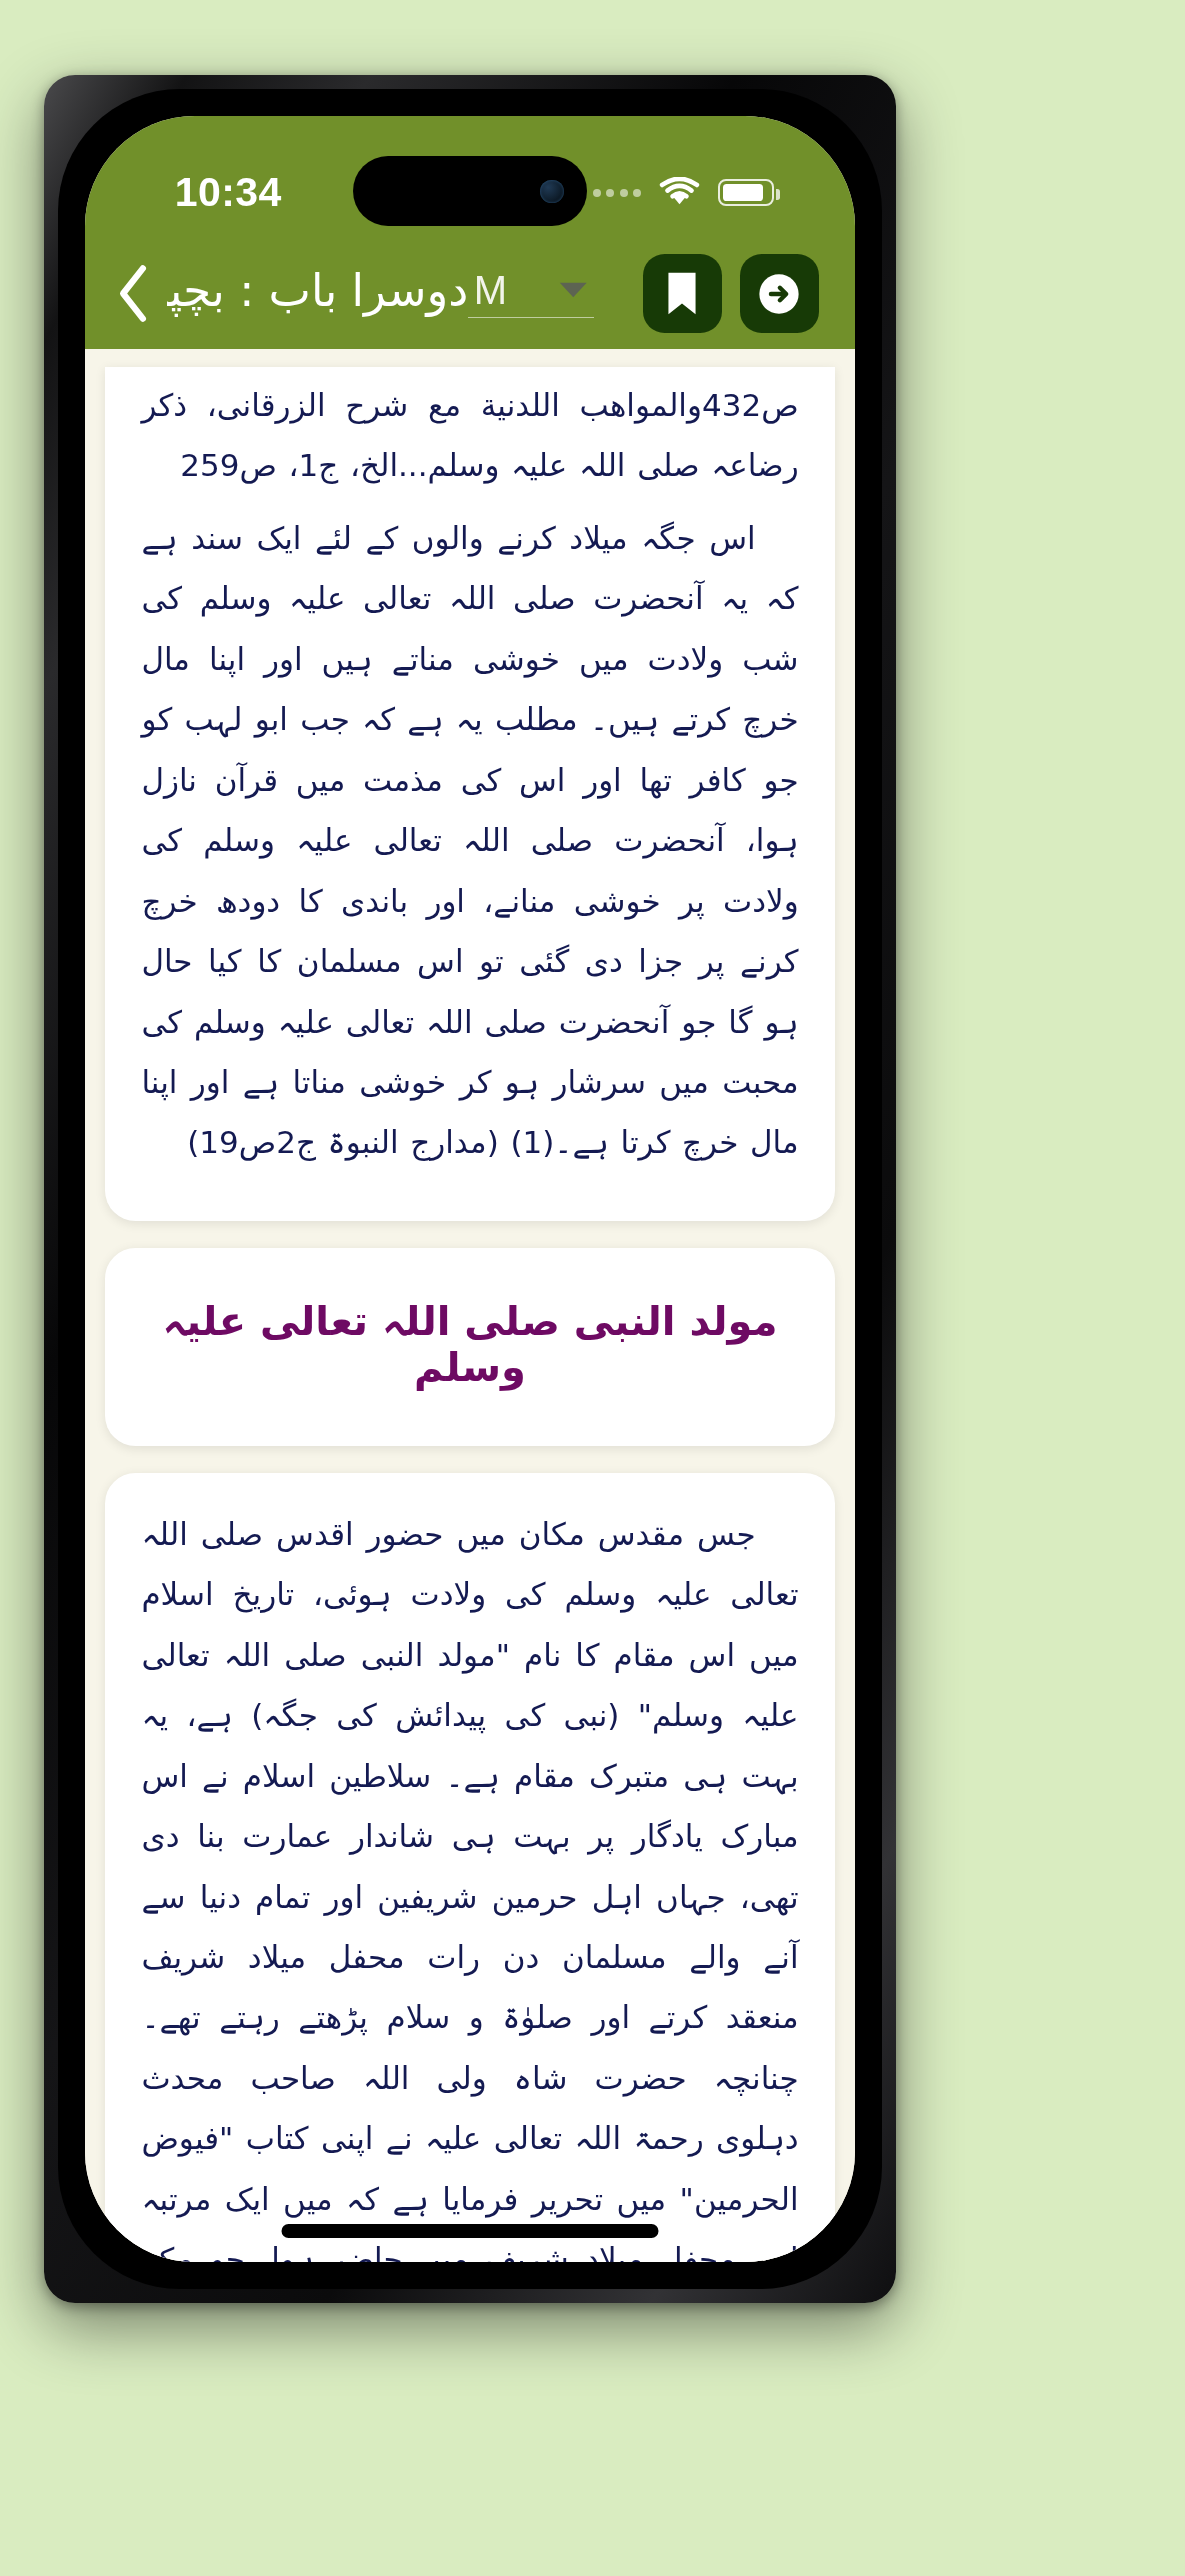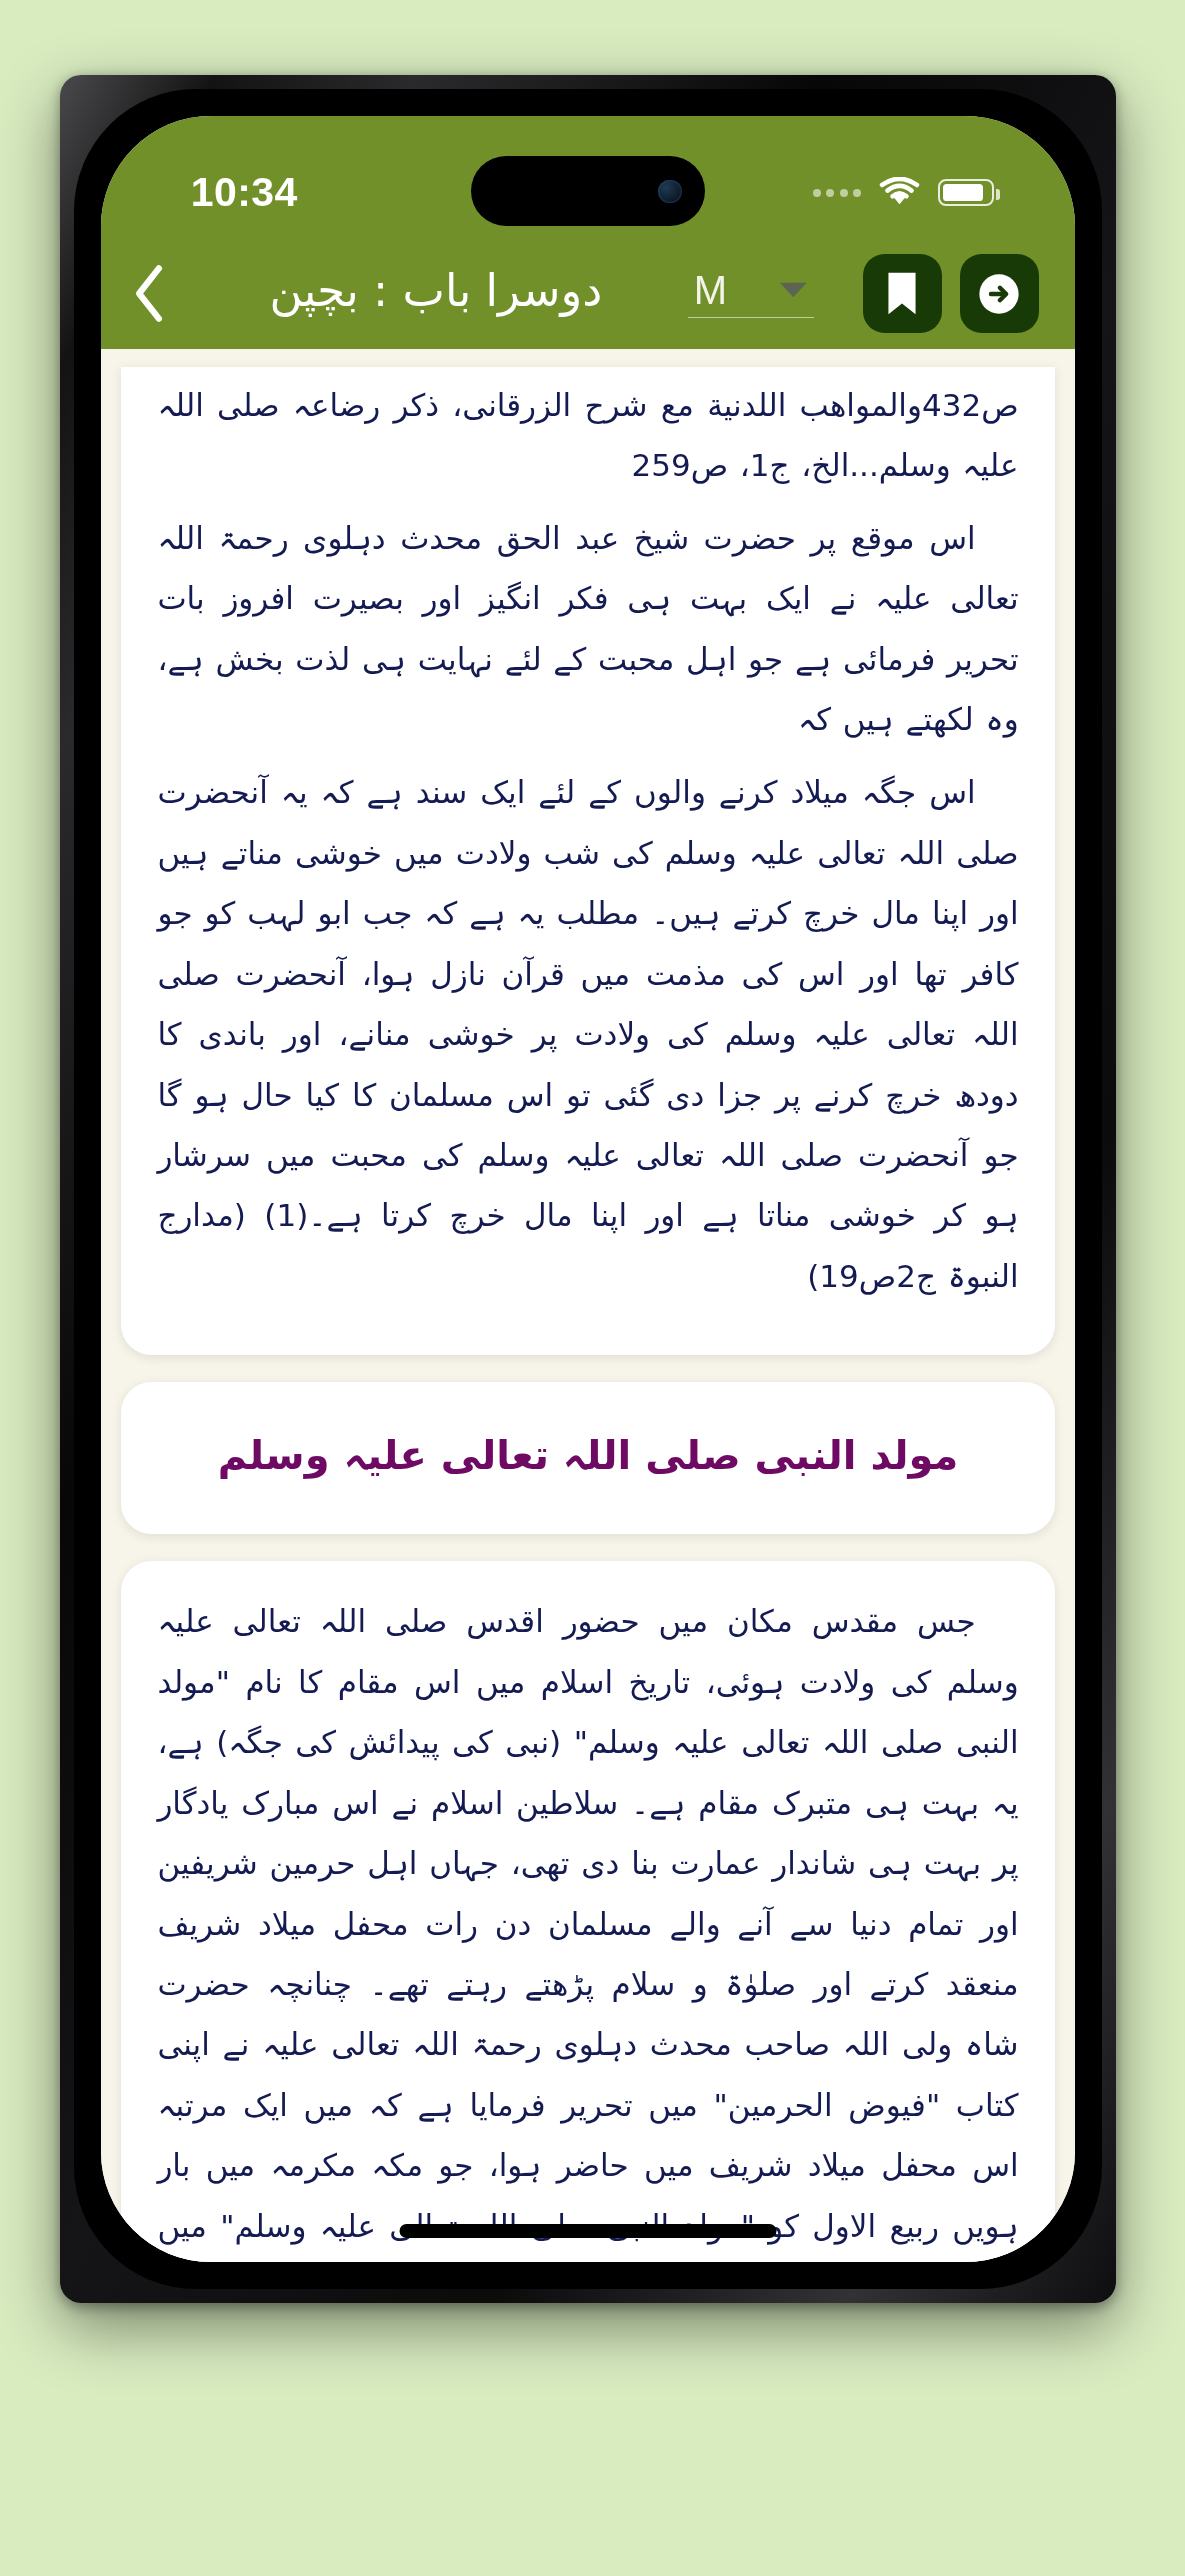--- a/index.html
+++ b/index.html
@@ -8,23 +8,23 @@
     width:1186px;height:2576px;
     background:#d9ecc0;
     font-family:"Liberation Sans",sans-serif;
     overflow:hidden;
     position:relative;
   }
 
   
   #phone-frame{
     position:absolute;
-    left:60px;top:75px;
-    width:1056px;height:2228px;
-    border-radius:21px;
+    left:44px;top:75px;
+    width:852px;height:2228px;
+    border-radius:31px;
     background:linear-gradient(118deg,#4a4a4c 0%,#131314 7%,#2a2a2c 16%,#070708 34%,#151517 52%,#0b0b0c 72%,#323235 88%,#0e0e10 100%);
     box-shadow:0 23.4px 63px rgba(0,0,0,.45), 0 3.6px 12.6px rgba(0,0,0,.35);
     padding:0;
     box-sizing:border-box;
   }
   #phone-inner-bezel{
     position:absolute;
     left:14.4px;top:14.4px;right:14.4px;bottom:14.4px;
     border-radius:122px;
     background:#000;
@@ -247,21 +247,20 @@
             <path d="M29 21 L36 28 L29 35" stroke="#173a06" stroke-width="5" fill="none" stroke-linecap="round" stroke-linejoin="round"></path>
           </svg>
         </div>
       </div>
 
       <div id="content-scroll">
 
         <div class="card first">
           <div class="urdu-body">
             <p>ص432والمواهب اللدنية مع شرح الزرقانی، ذکر رضاعہ صلی اللہ علیہ وسلم...الخ، ج1، ص259</p>
-            <p class="indent">اس موقع پر حضرت شیخ عبد الحق محدث دہلوی رحمۃ اللہ تعالی علیہ نے ایک بہت ہی فکر انگیز اور بصیرت افروز بات تحریر فرمائی ہے جو اہل محبت کے لئے نہایت ہی لذت بخش ہے، وہ لکھتے ہیں کہ</p>
             <p class="indent">اس جگہ میلاد کرنے والوں کے لئے ایک سند ہے کہ یہ آنحضرت صلی اللہ تعالی علیہ وسلم کی شب ولادت میں خوشی مناتے ہیں اور اپنا مال خرچ کرتے ہیں۔ مطلب یہ ہے کہ جب ابو لہب کو جو کافر تھا اور اس کی مذمت میں قرآن نازل ہوا، آنحضرت صلی اللہ تعالی علیہ وسلم کی ولادت پر خوشی منانے، اور باندی کا دودھ خرچ کرنے پر جزا دی گئی تو اس مسلمان کا کیا حال ہو گا جو آنحضرت صلی اللہ تعالی علیہ وسلم کی محبت میں سرشار ہو کر خوشی مناتا ہے اور اپنا مال خرچ کرتا ہے۔(1) (مدارج النبوۃ ج2ص19)</p>
           </div>
         </div>
 
         <div class="card heading-card">
           <div id="section-heading">مولد النبی صلی اللہ تعالی علیہ وسلم</div>
         </div>
 
         <div class="card">
           <div class="urdu-body">

